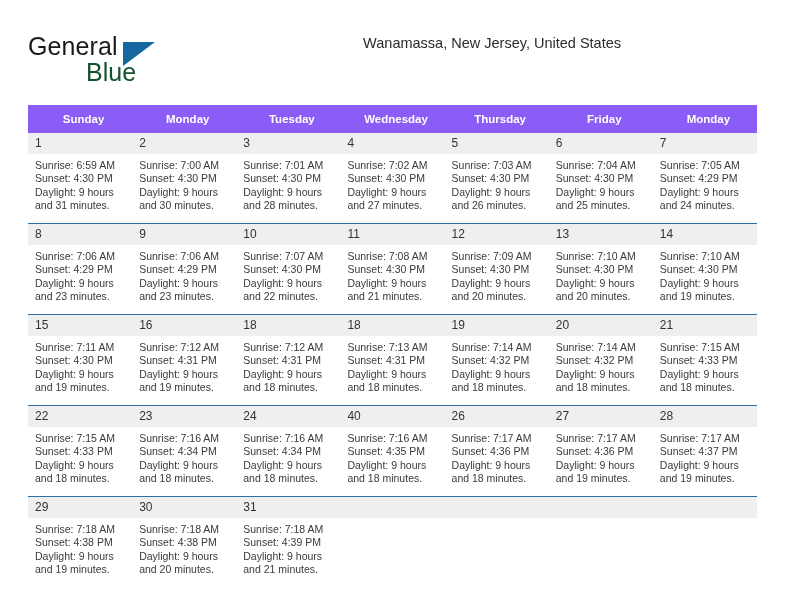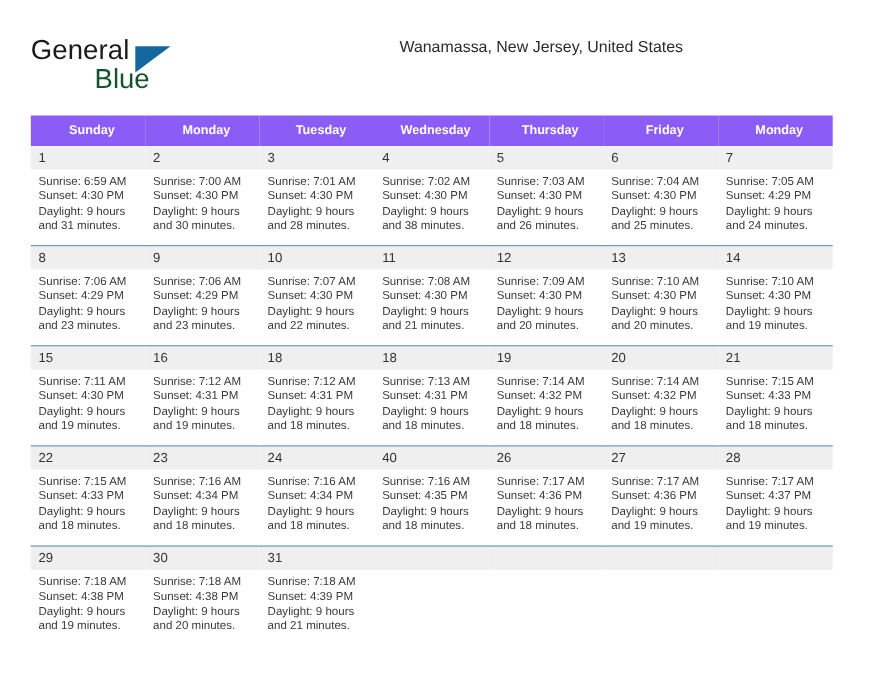--- a/index.html
+++ b/index.html
@@ -213,21 +213,21 @@
               </div>
             </div>
           </td>
           <td>
             <div class="daycell">
               <div class="daynum">4</div>
               <div class="details">
                 <div>Sunrise: 7:02 AM</div>
                 <div>Sunset: 4:30 PM</div>
                 <div>Daylight: 9 hours</div>
-                <div>and 38 minutes.</div>
+                <div>and 27 minutes.</div>
               </div>
             </div>
           </td>
           <td>
             <div class="daycell">
               <div class="daynum">5</div>
               <div class="details">
                 <div>Sunrise: 7:03 AM</div>
                 <div>Sunset: 4:30 PM</div>
                 <div>Daylight: 9 hours</div>

